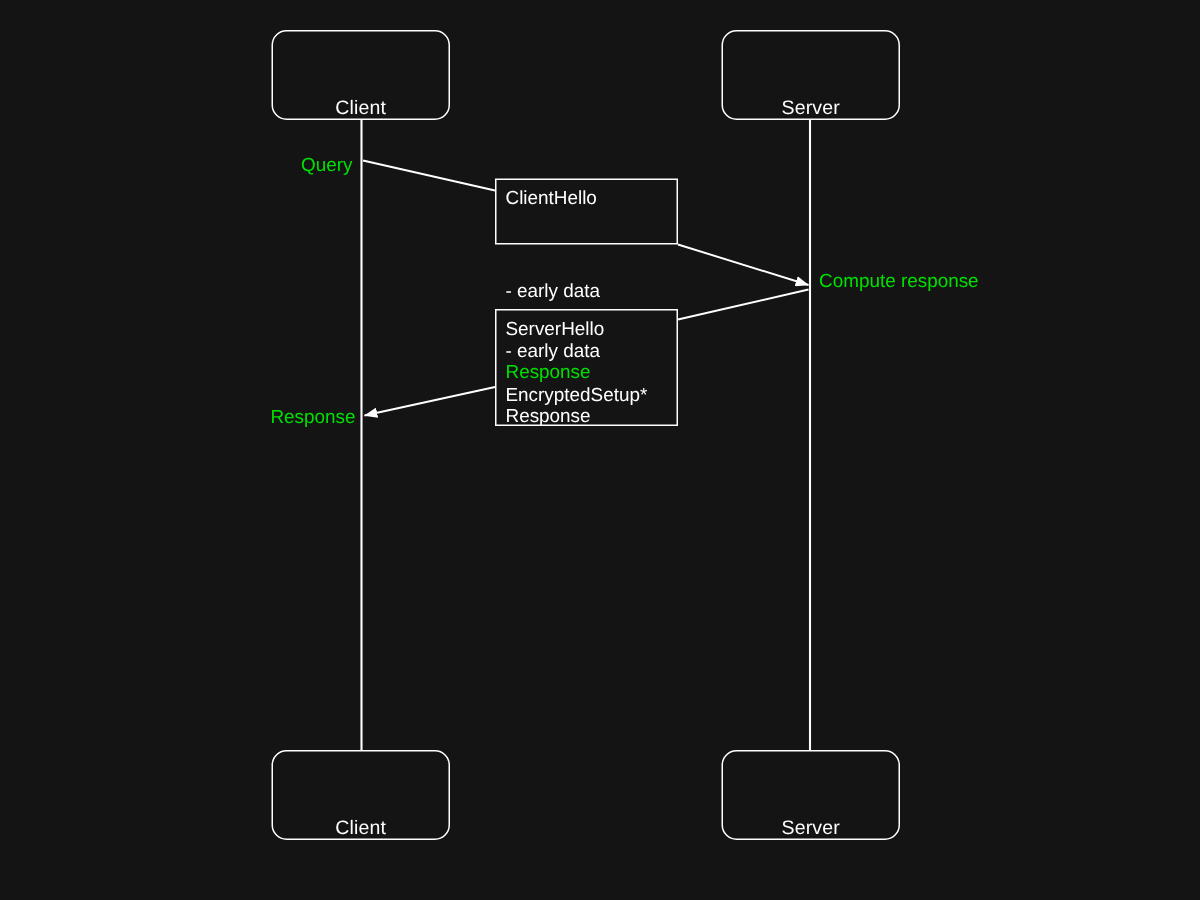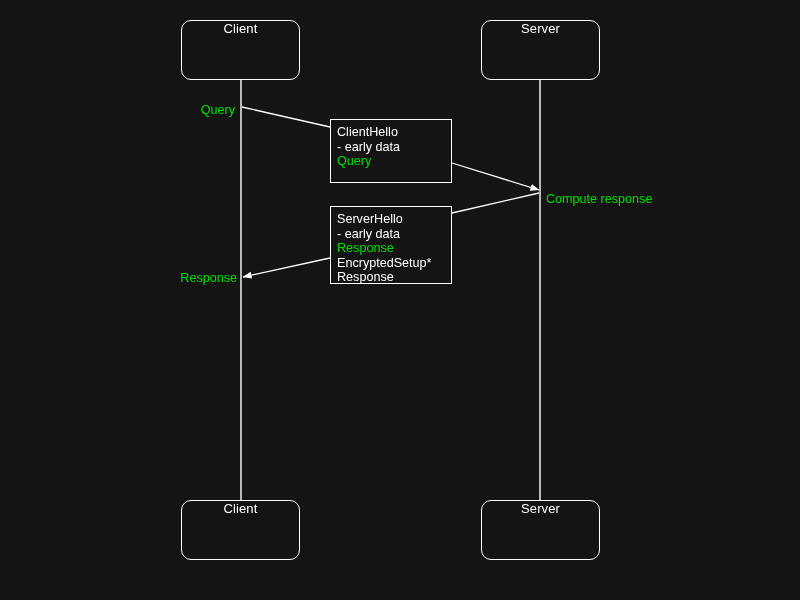--- a/index.html
+++ b/index.html
@@ -23,21 +23,21 @@
     height: 600px;
     overflow: visible;
   }
   .actor-box {
     position: absolute;
     box-sizing: border-box;
     border: 1.4px solid #ffffff;
     border-radius: 10px;
     background: transparent;
     display: flex;
-    align-items: flex-start;
+    align-items: flex-end;
     justify-content: center;
   }
   .actor-label {
     color: #ffffff;
     font-size: 13px;
     font-family: "Liberation Sans", sans-serif;
     letter-spacing: 0.1px;
   }
   .note-box {
     position: absolute;
@@ -104,33 +104,33 @@
   </div>
 
   <div class="actor-box" style="left:181px; top:500px; width:119px; height:60px;">
     <span class="actor-label">Client</span>
   </div>
 
   <div class="actor-box" style="left:481px; top:500px; width:119px; height:60px;">
     <span class="actor-label">Server</span>
   </div>
 
-  <div class="note-box" style="left:330px; top:119px; width:122px; height:64px;">
+  <div class="note-box" style="left:330px; top:119px; width:122px; height:44px;gap:47px;">
     <span class="note-line">ClientHello</span>
     <span class="note-line">- early data</span>
     <span class="note-line green">Query</span>
   </div>
 
   <div class="note-box" style="left:330px; top:206px; width:122px; height:78px;">
     <span class="note-line">ServerHello</span>
     <span class="note-line">- early data</span>
     <span class="note-line green">Response</span>
     <span class="note-line">EncryptedSetup*</span>
     <span class="note-line">Response</span>
   </div>
 
   <div class="edge-label right-align" style="left:110px; top:103px; width:125px;">Query</div>
 
   <div class="edge-label right-align" style="left:112px; top:271px; width:125px;">Response</div>
 
-  <div class="edge-label" style="left:546px; top:192px;">Compute response</div>
+  <div class="edge-label" style="left:546px; top:180px;">Compute response</div>
 
 </div>
 
 </body></html>

